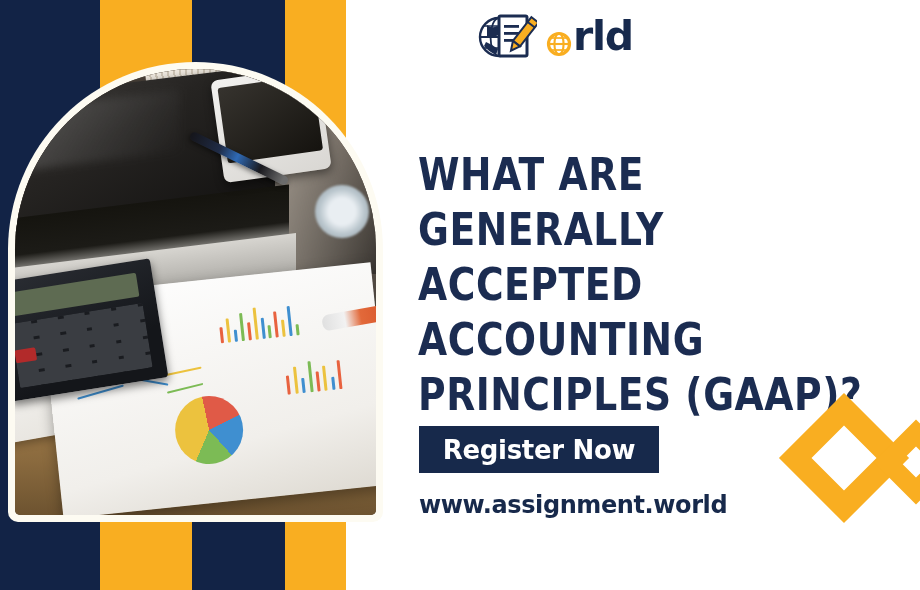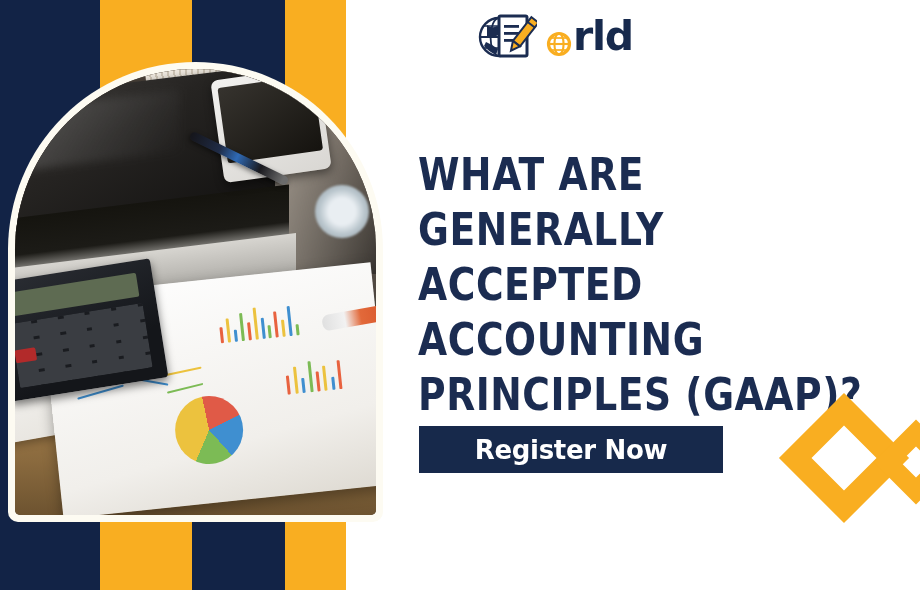--- a/index.html
+++ b/index.html
@@ -133,21 +133,21 @@
   
   .headline{
     position:absolute;left:418px;top:148px;width:480px;
     font-family:"DejaVu Sans Condensed","Liberation Sans Narrow","Liberation Sans",sans-serif;
     font-size:45px;line-height:1.22;font-weight:bold;
     color:#1b2c51;letter-spacing:0.6px;
     text-transform:uppercase;
     transform:scaleX(.93);transform-origin:left center;
   }
   .cta-btn{
-    position:absolute;left:419px;top:426px;width:304px;height:47px;
+    position:absolute;left:419px;top:426px;width:240px;height:47px;
     background:#17294b;color:#ffffff;border:0;
     font-family:"DejaVu Sans", sans-serif;
     font-size:26px;font-weight:bold;letter-spacing:-0.3px;
     display:flex;align-items:center;justify-content:center;
     cursor:pointer;
   }
   .url{
     position:absolute;left:419px;top:491px;
     font-family:"DejaVu Sans", sans-serif;
     font-size:24px;font-weight:bold;color:#17294b;letter-spacing:-0.4px;
@@ -275,19 +275,20 @@
   </div>
 
   <div class="headline">
     <div>WHAT ARE GENERALLY</div>
     <div>ACCEPTED ACCOUNTING</div>
     <div>PRINCIPLES (GAAP)?</div>
   </div>
 
   <div class="cta-btn">Register Now</div>
 
+  <div class="url">www.assignment.world</div>
 
   <div class="diamonds">
     <div class="dia big"></div>
     <div class="dia small"></div>
   </div>
 
 </div>
 
 </body></html>

